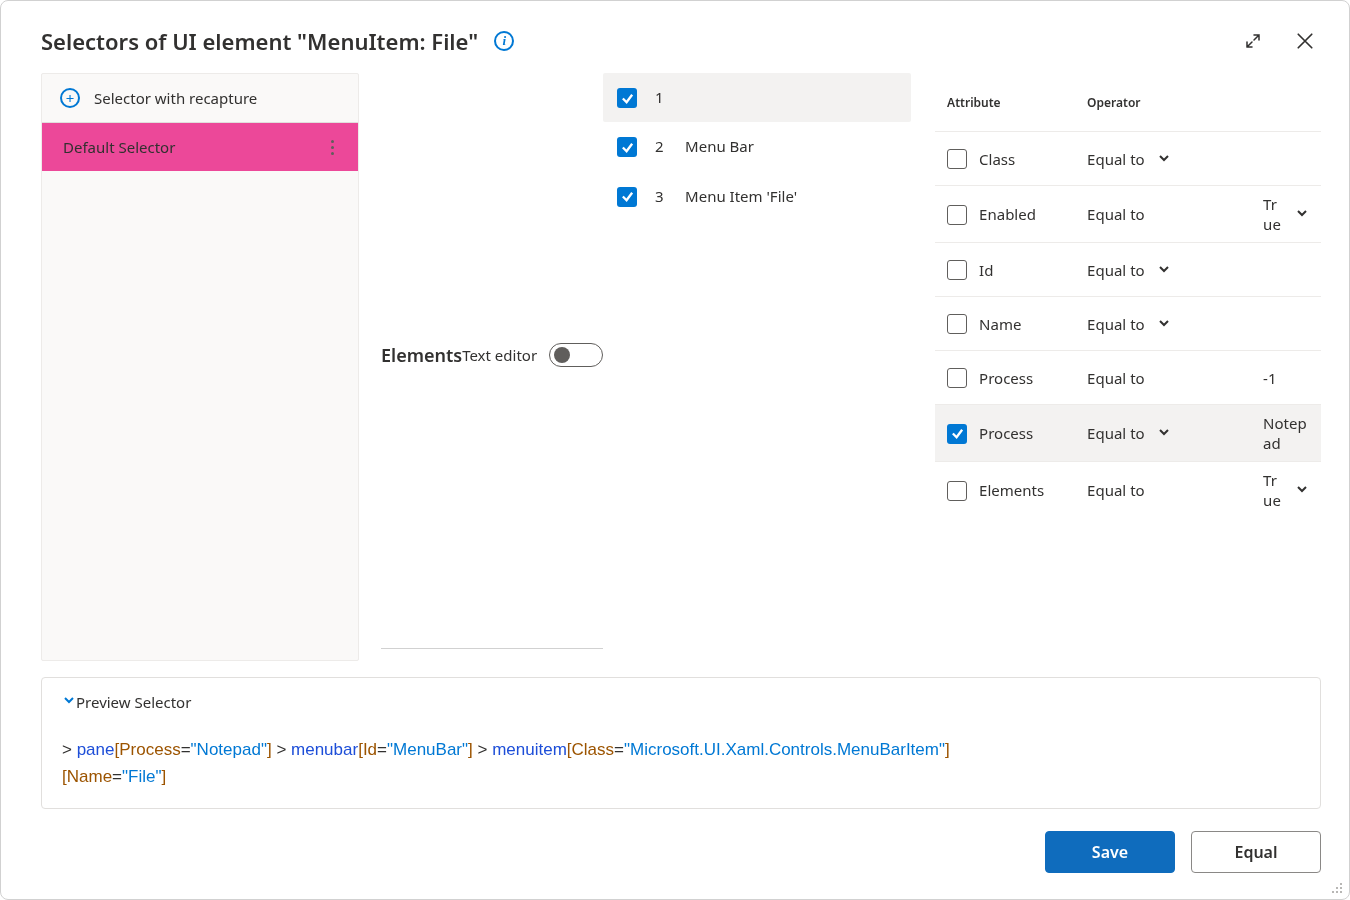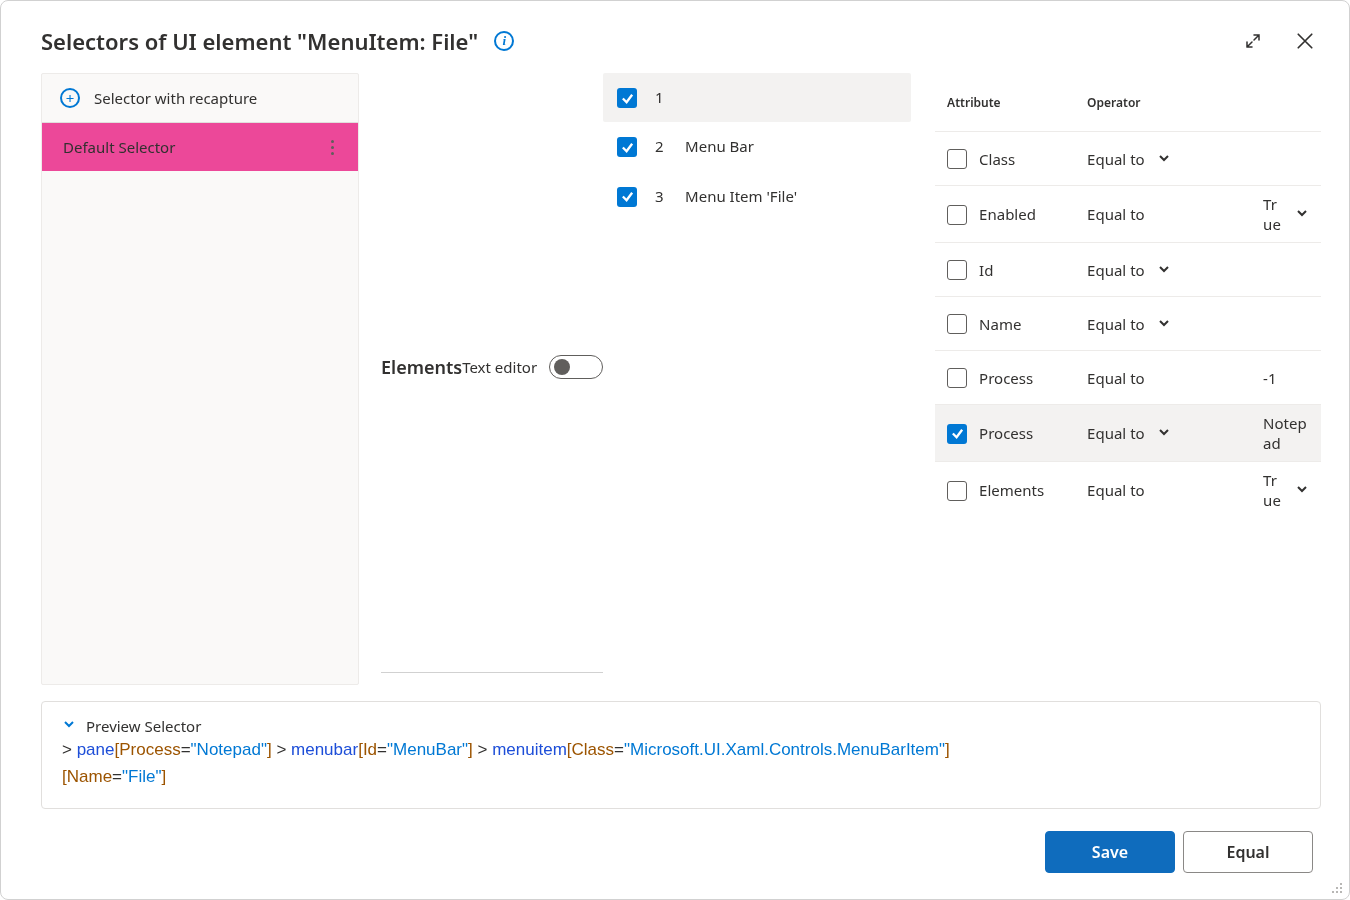--- a/index.html
+++ b/index.html
@@ -215,44 +215,43 @@
   
   .preview {
     margin: 16px 28px 0 40px;
     border: 1px solid #e1dfdd;
     border-radius: 4px;
     padding: 14px 20px 18px 20px;
   }
   .preview-header {
     display: flex;
     align-items: center;
-    gap: 10px;
-    margin-bottom: 0;
+    margin-bottom: 24px;
     cursor: pointer;
   }
   .preview-header .chev svg { stroke: #0078d4; }
   .preview-title { font-size: 15px; }
   .preview-body {
     font-size: 17px;
     line-height: 1.6;
     font-family: "Segoe UI", sans-serif;
   }
   .tok-gt { color: #323130; }
   .tok-el { color: #1d4ed8; }
   .tok-br { color: #9c5400; }
   .tok-attr { color: #9c5400; }
   .tok-eq { color: #323130; }
   .tok-str { color: #0078d4; }
 
   
   .footer {
     display: flex;
     justify-content: flex-end;
-    gap: 8px;
-    padding: 22px 36px 26px 28px;
+    gap: 16px;
+    padding: 22px 28px 26px 28px;
   }
   .btn {
     min-width: 130px;
     height: 42px;
     border-radius: 4px;
     font-size: 16px;
     display: flex;
     align-items: center;
     justify-content: center;
     cursor: pointer;

